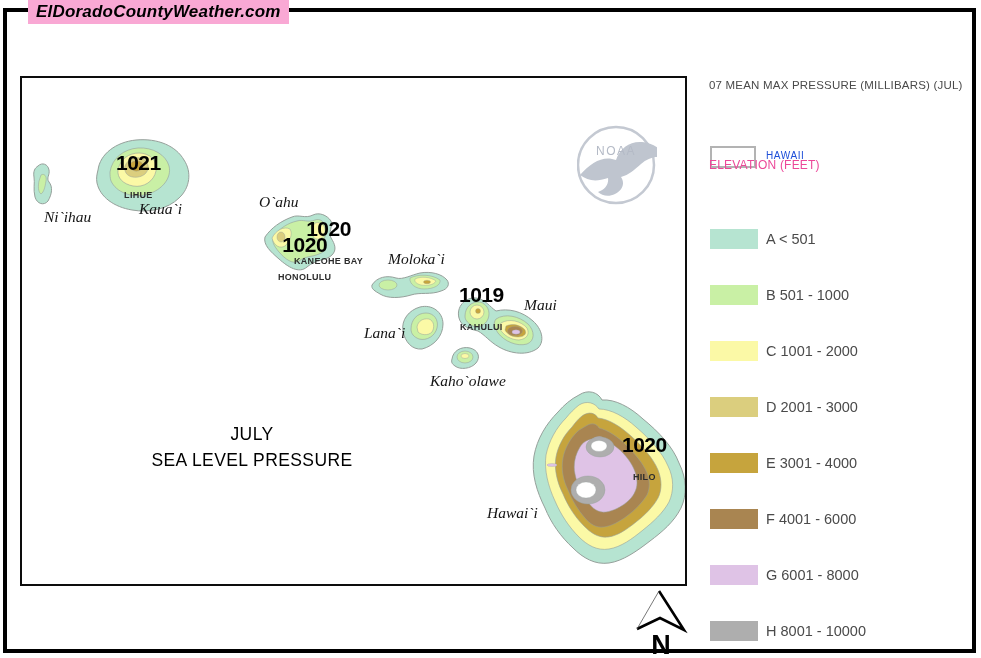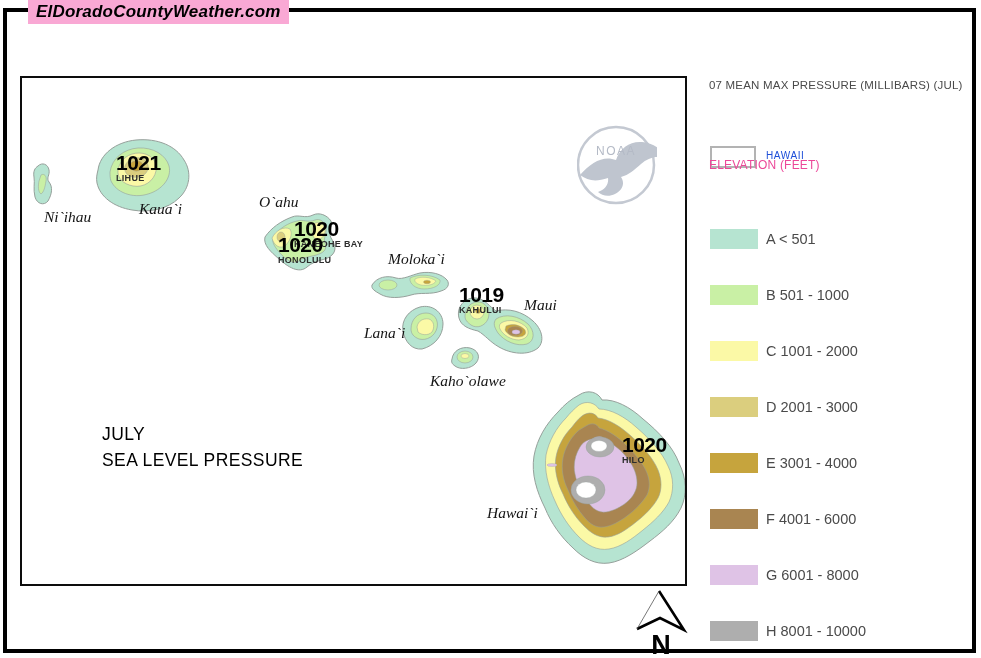--- a/index.html
+++ b/index.html
@@ -18,25 +18,25 @@
   }
   .map-box{
     position:absolute;left:20px;top:76px;width:663px;height:506px;
     border:2px solid #0d0d0d;background:#fff;z-index:2;
   }
   .islands{position:absolute;left:0;top:0;}
   .iname{
     position:absolute;font-family:"Liberation Serif",serif;font-style:italic;
     font-size:15.5px;color:#141414;white-space:nowrap;
   }
-  .station{position:absolute;text-align:left;z-index:3;line-height:1;}
+  .station{position:absolute;text-align:center;z-index:3;line-height:1;}
   .station .val{font-weight:bold;font-size:21px;color:#000;letter-spacing:-.5px;}
-  .station .nm{font-weight:bold;font-size:9px;color:#2d2d2d;letter-spacing:.3px;margin-top:1px;}
+  .station .nm{font-weight:bold;font-size:9px;color:#2d2d2d;letter-spacing:.3px;margin-top:18px;}
   .map-title{
-    position:absolute;left:80px;top:344px;width:300px;text-align:left;
+    position:absolute;left:80px;top:344px;width:300px;text-align:center;
     font-size:17.5px;color:#000;letter-spacing:.4px;line-height:25.5px;
   }
   .noaa{position:absolute;left:555px;top:44px;}
   
   .lg-header{
     position:absolute;left:709px;top:79px;width:262px;
     font-size:11.5px;color:#4a4a4a;letter-spacing:.2px;white-space:nowrap;
   }
   .hawaii-box{
     position:absolute;left:710px;top:146px;width:42px;height:18px;

